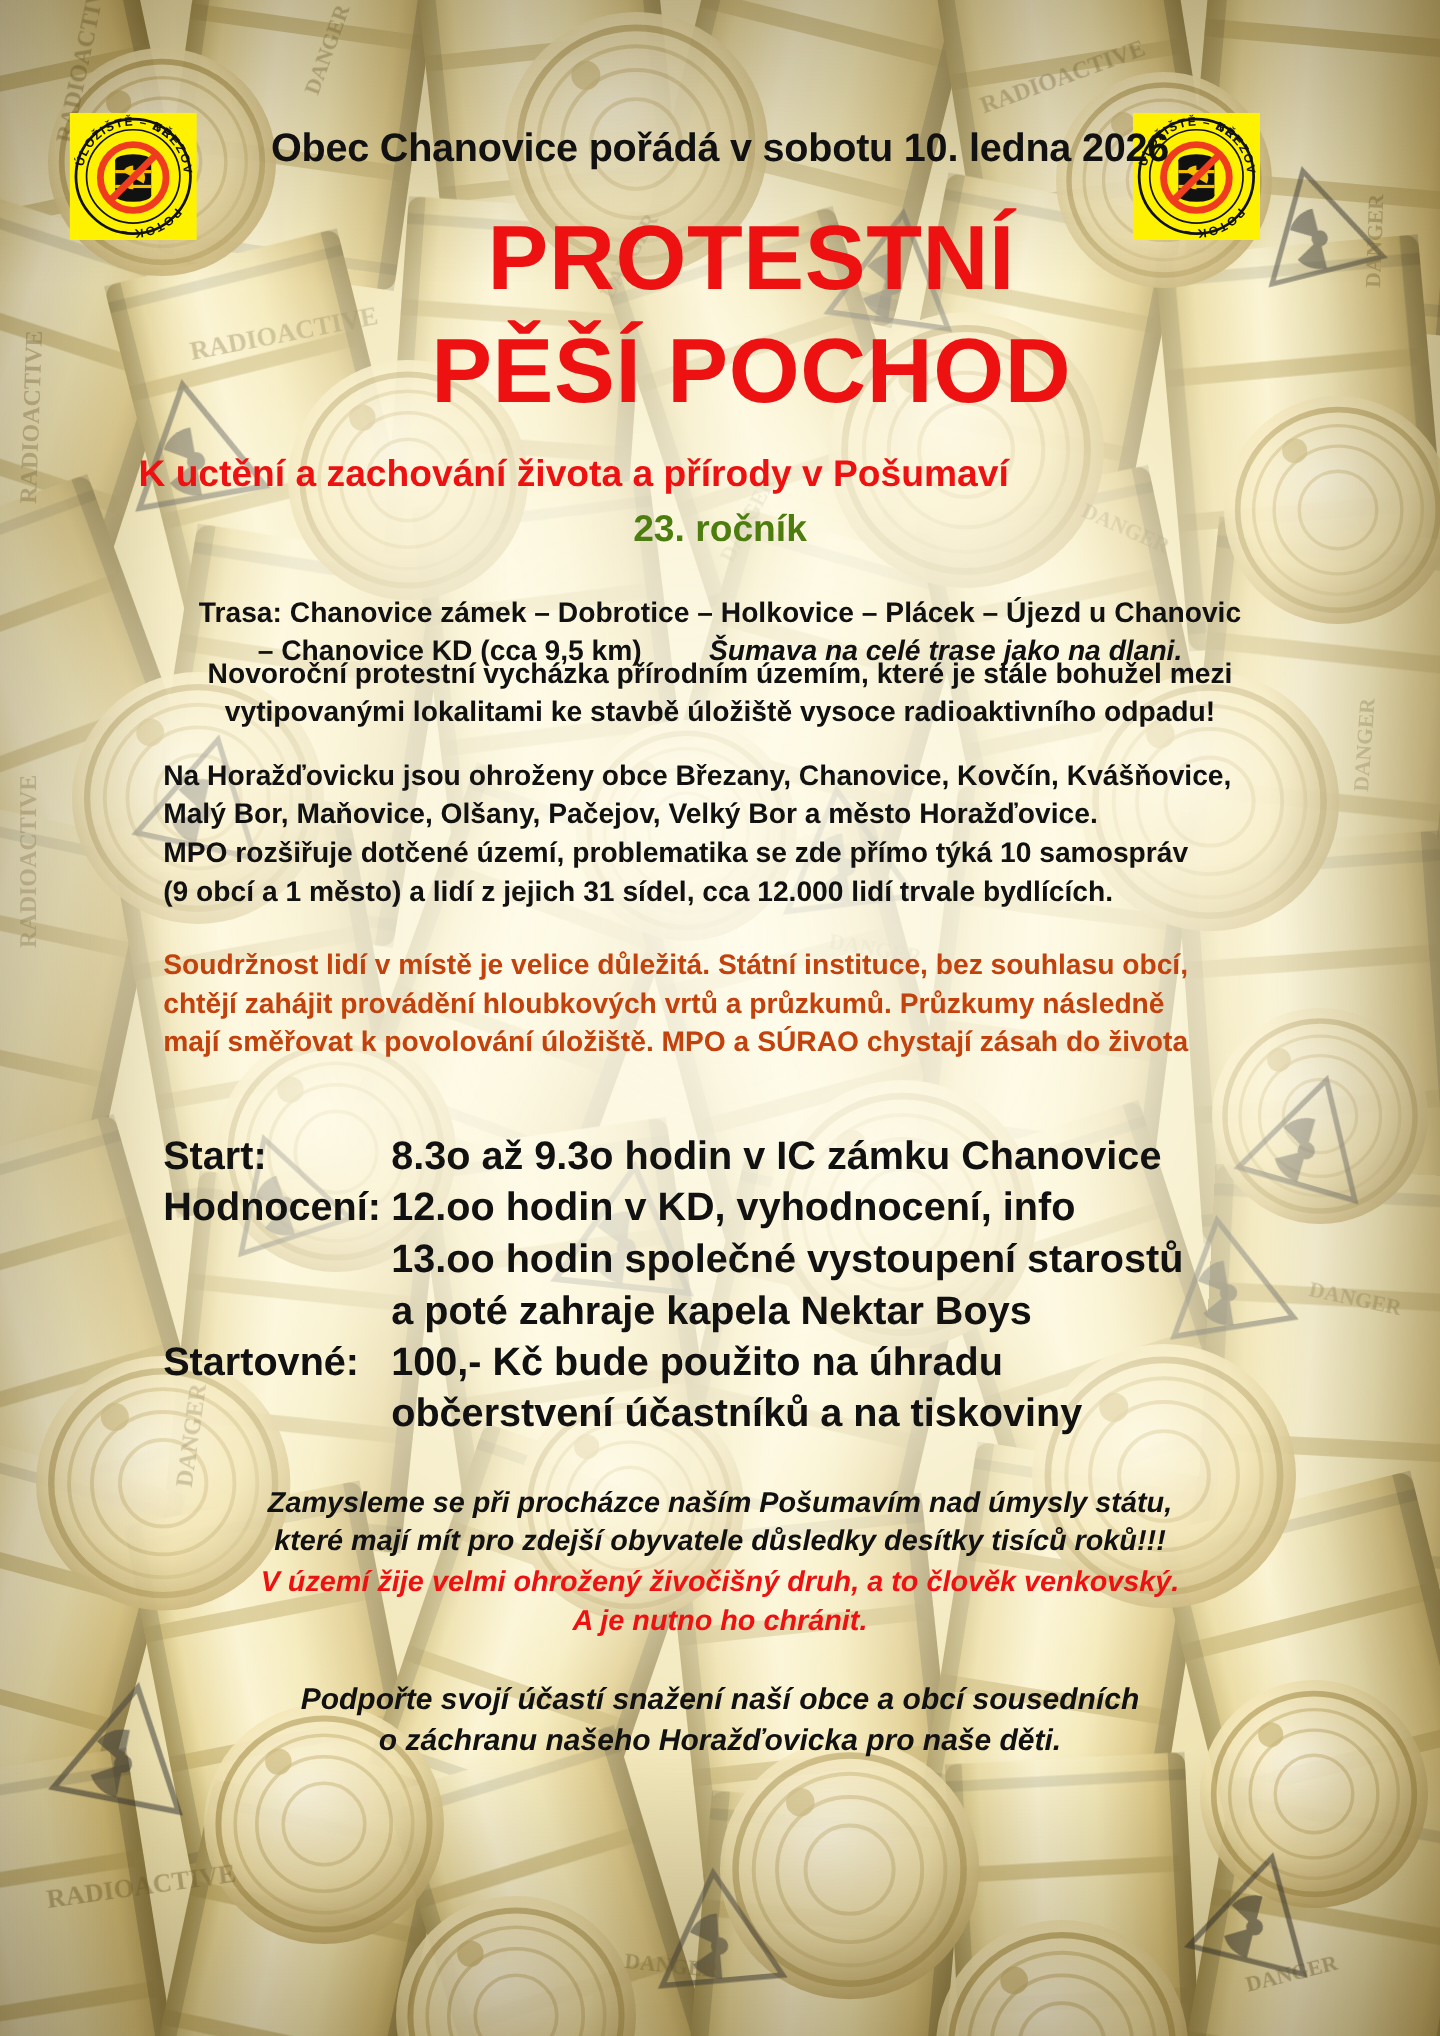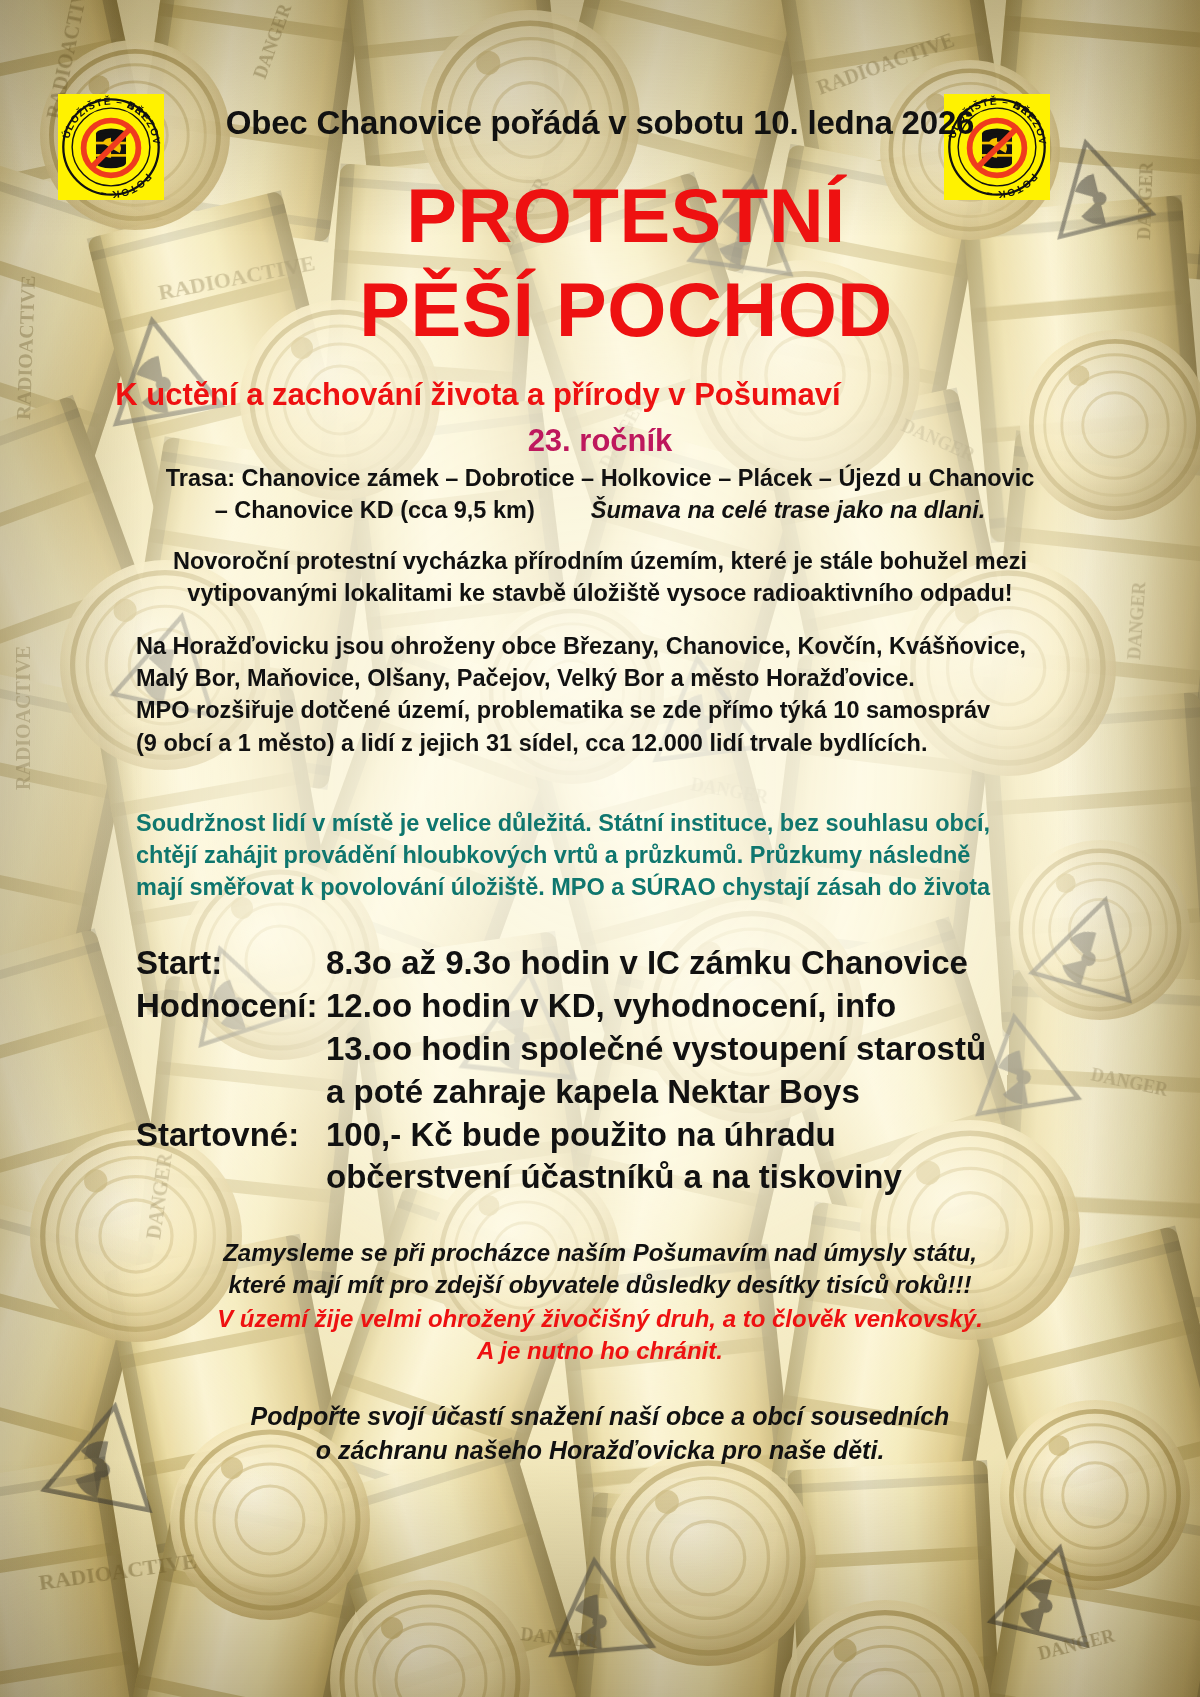--- a/index.html
+++ b/index.html
@@ -88,34 +88,35 @@
     text-align: center;
     color: #ee1111;
     font-weight: bold;
     font-size: 31px;
     top: 377px;
   }
   .rocnik {
     position: absolute;
     left: 0; width: 1200px;
     text-align: center;
-    color: #be185d;
+    color: #4d7c0f;
     font-weight: bold;
     font-size: 31px;
     top: 423px;
   }
 
   .route {
     position: absolute;
     left: 0; width: 1200px;
     text-align: center;
     color: #111111;
     font-weight: bold;
     font-size: 23.5px;
     line-height: 1.30;
+    margin-top: 32px;
   }
   #route-line1 { top: 463px; }
   #route-line2 { top: 495px; }
   #route-line2 .routewrap { display:inline-block; }
   #route-line2 .rt { display:inline-block; }
   #route-line2 .it {
     display:inline-block;
     font-style: italic;
     margin-left: 56px;
   }
@@ -127,21 +128,21 @@
     font-weight: bold;
     font-size: 23.5px;
     line-height: 1.37;
   }
   .para.center { text-align: center; }
   .para.left   { text-align: left; }
   .para.left .body { display:inline-block; margin-left: 136px; text-align: left; }
 
   #para-intro { top: 545px; }
   #para-obce  { top: 630px; }
-  #para-red   { top: 788px; color: #0f766e; margin-top: 19px; }
+  #para-red   { top: 788px; color: #c2410c; }
 
   
   #schedule {
     position: absolute;
     top: 942px;
     left: 136px;
     width: 1000px;
     color: #111111;
   }
   .srow { display: flex; align-items: baseline; }

